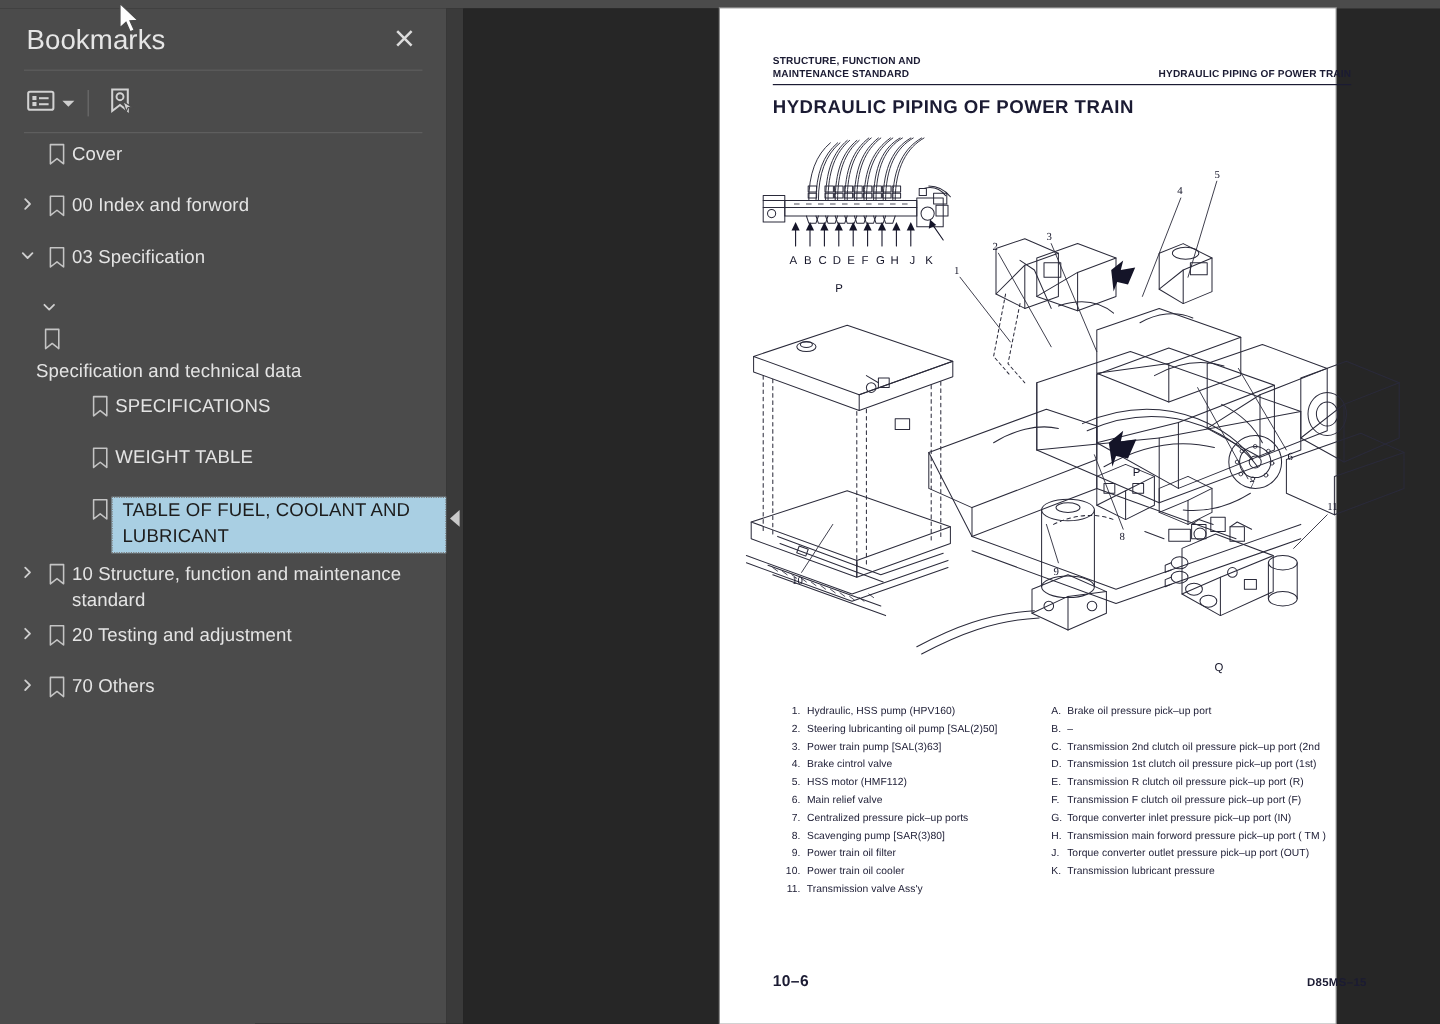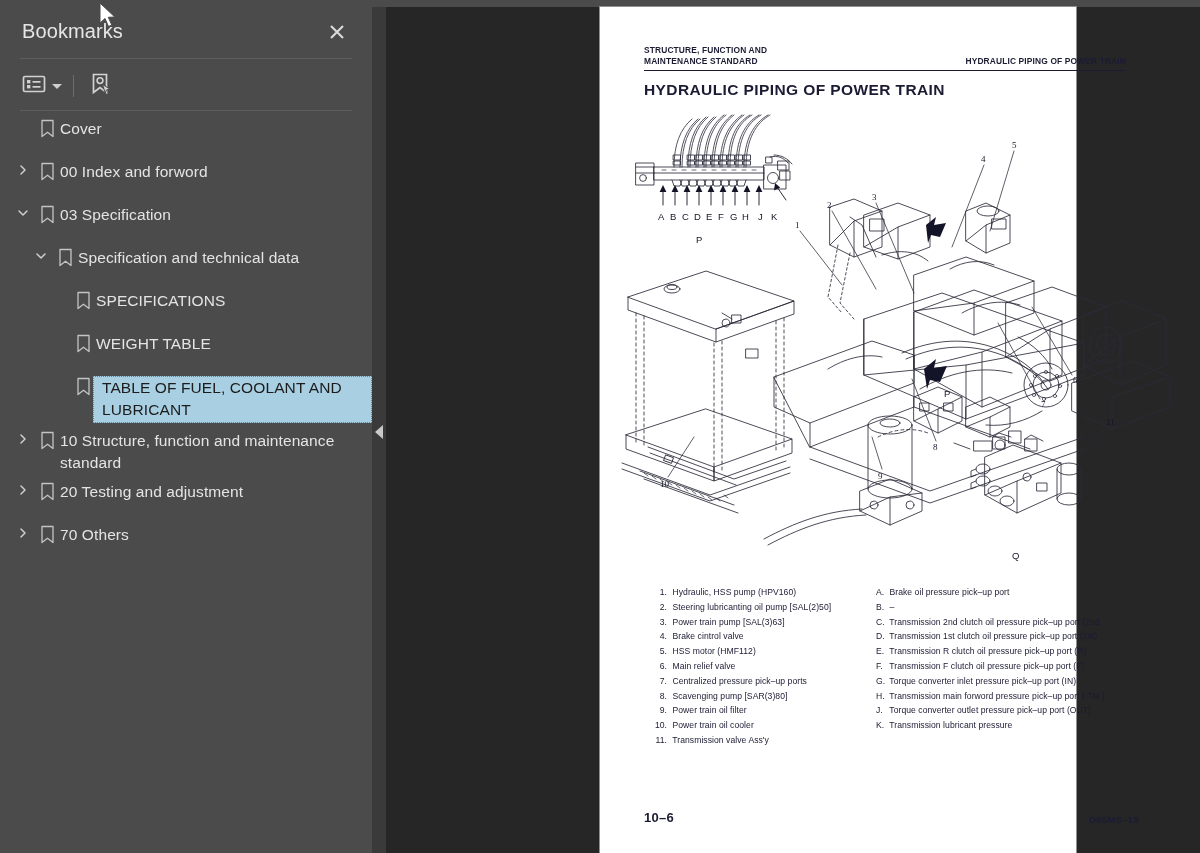--- a/index.html
+++ b/index.html
@@ -11,21 +11,21 @@
   }
   #app{position:relative;width:1200px;height:853px;}
 
   
   .topstrip{position:absolute;left:0;top:0;width:1200px;height:7px;background:#4b4b4b;}
   .topstrip-right{position:absolute;left:600px;top:0;width:600px;height:7px;background:#4b4b4b;}
 
   
   .sidebar{position:absolute;left:0;top:7px;width:372px;height:846px;background:#4b4b4b;}
   .sb-header{position:relative;height:48px;}
-  .sb-title{position:absolute;left:22px;top:13px;font-size:20px;color:#e6e6e6;letter-spacing:.1px;}
+  .sb-title{position:absolute;left:22px;top:13px;font-size:23px;color:#e6e6e6;letter-spacing:.1px;}
   .sb-close{position:absolute;right:22px;top:12px;width:26px;height:26px;cursor:pointer;}
   .sb-close svg{display:block;}
   .sb-rule{position:absolute;left:20px;width:332px;height:1px;background:#5e5e5e;}
   .rule1{top:51px;}
   .rule2{top:103px;}
 
   .sb-toolbar{position:absolute;left:20px;top:59px;height:40px;display:flex;align-items:center;}
   .tb-btn{display:flex;align-items:center;height:32px;padding:0 2px;cursor:pointer;}
   .tb-sep{width:1px;height:22px;background:#6d6d6d;margin:0 11px 0 9px;}
   .caret-dn{width:0;height:0;border-left:5px solid transparent;border-right:5px solid transparent;border-top:5px solid #cfcfcf;margin-left:6px;}
@@ -33,33 +33,33 @@
   
   .tree{position:absolute;left:0;top:104px;width:372px;}
   .trow{position:relative;min-height:36px;display:flex;align-items:flex-start;padding-top:7px;cursor:pointer;}
   .twist{width:22px;flex:0 0 22px;display:flex;justify-content:center;align-items:flex-start;padding-top:3px;}
   .bmk{width:26px;flex:0 0 26px;display:flex;justify-content:center;align-items:flex-start;padding-top:1px;}
   .tlabel{font-size:15.5px;color:#e4e4e4;line-height:22px;letter-spacing:.1px;padding-right:10px;}
   .sel .tlabel{color:#1c1c1c;background:#a9cfe3;border:1px dotted #7d7d7d;padding:0 3px 1px 8px;margin-left:-3px;}
 
   
   .lv0{padding-left:12px;}
-  .lv1{padding-left:30px;}
+  .lv1{padding-left:30px;flex-direction:column;}
   .lv2{padding-left:48px;}
 
   
   .collapse-handle{position:absolute;left:372px;top:7px;width:14px;height:846px;background:#3a3a3a;cursor:pointer;}
   .collapse-handle .tri{position:absolute;left:3px;top:418px;width:0;height:0;
      border-top:7px solid transparent;border-bottom:7px solid transparent;border-right:8px solid #c9c9c9;}
 
   
   .docview{position:absolute;left:386px;top:7px;width:814px;height:846px;background:#262626;}
 
   
-  .page{position:absolute;left:600px;top:7px;width:476px;height:846px;background:#ffffff;box-shadow:0 0 0 1px #8f8f8f;}
+  .page{position:absolute;left:600px;top:7px;width:513px;height:846px;background:#ffffff;box-shadow:0 0 0 1px #8f8f8f;}
 
   .pg-inner{position:relative;width:583px;height:846px;color:#1a1a2e;}
 
   
   .rh{position:absolute;left:44px;top:38px;width:482px;}
   .rh-left{font-size:8.4px;font-weight:bold;line-height:10.6px;letter-spacing:.15px;color:#1b1b33;}
   .rh-right{position:absolute;right:0;top:10.5px;font-size:8.4px;font-weight:bold;letter-spacing:.15px;color:#1b1b33;white-space:nowrap;}
   .rh-line{position:absolute;left:0;top:25px;width:482px;height:1.4px;background:#1b1b33;}
 
   .pg-title{position:absolute;left:44px;top:74px;font-size:15.5px;font-weight:bold;letter-spacing:.4px;color:#1b1b33;}

